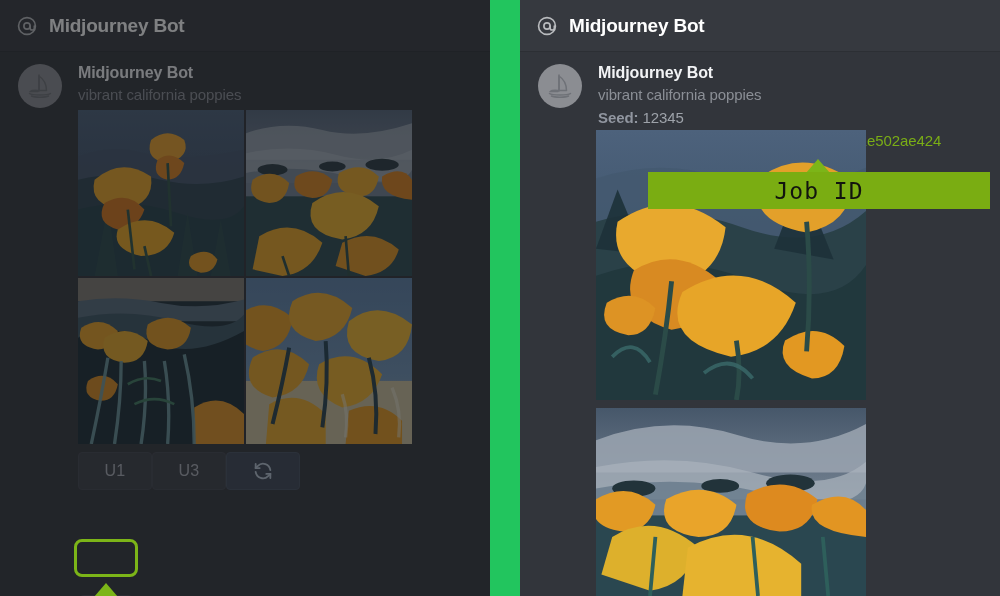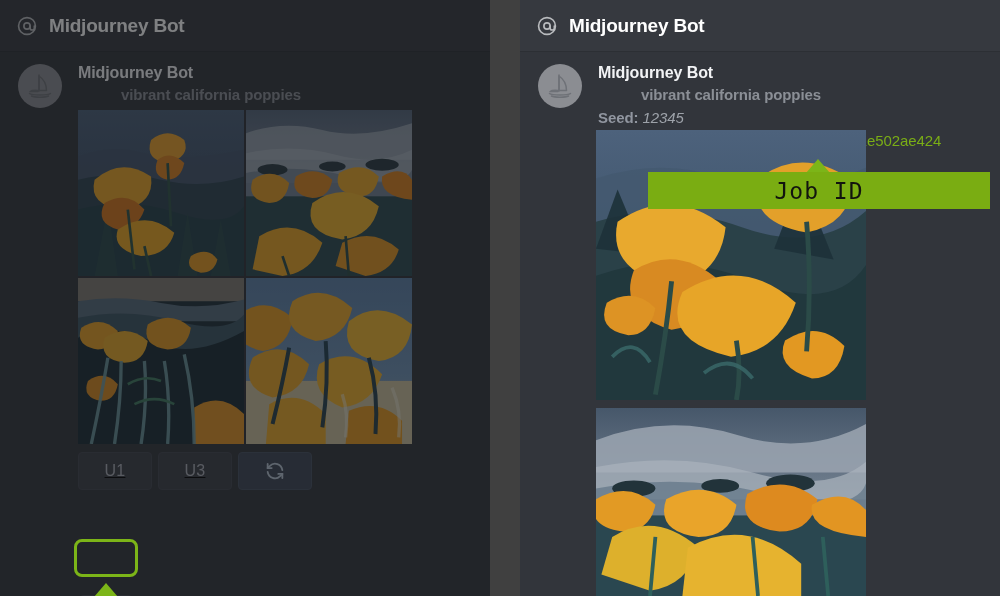--- a/index.html
+++ b/index.html
@@ -5,21 +5,21 @@
   * { box-sizing: border-box; margin: 0; padding: 0; }
   html, body {
     width: 1000px; height: 596px;
     background: #ffffff;
     font-family: "Liberation Sans", sans-serif;
     overflow: hidden;
   }
   .stage {
     position: relative;
     width: 988px; height: 596px;
-    background: #404040;
+    background: #22c55e;
   }
 
   
   .panel {
     position: absolute;
     top: 0;
     height: 596px;
     background: #32353b;
     overflow: hidden;
   }
@@ -67,54 +67,53 @@
   .author {
     color: #f2f3f5;
     font-size: 16px;
     font-weight: bold;
     letter-spacing: -0.1px;
     line-height: 21px;
   }
   .prompt {
     color: #8b8f96;
     font-size: 15px;
-    font-weight: bold;
+    font-weight: normal;
     line-height: 23px;
     letter-spacing: -0.1px;
-    margin-left: 43px;
   }
   .meta-line {
     font-size: 15px;
     line-height: 23px;
     color: #8b8f96;
     letter-spacing: -0.1px;
     white-space: nowrap;
   }
   .meta-key { font-weight: bold; color: #9196a0; }
   .meta-key-strong { font-weight: bold; color: #e8eaed; }
-  .meta-val { color: #9da2a9; font-style: italic; }
+  .meta-val { color: #9da2a9; }
   .jobid-value { color: #7aad16; font-weight: normal; }
 
   
   .grid {
     position: absolute;
     left: 78px; top: 58px;
     width: 334px; height: 334px;
     display: grid;
     grid-template-columns: 1fr 1fr;
     grid-template-rows: 1fr 1fr;
     gap: 2px;
     background: #2f3238;
   }
   .cell { position: relative; overflow: hidden; }
   .cell svg { display: block; width: 100%; height: 100%; }
 
   
   .btn-rows { position: absolute; left: 78px; top: 400px; }
-  .btn-row { display: flex; gap: 6px; margin-bottom: 8px; text-decoration: underline; }
+  .btn-row { display: flex; gap: 0; margin-bottom: 8px; }
   .mjbtn {
     width: 74px; height: 38px;
     background: #3a3e46;
     border: 1px solid #42464e;
     border-radius: 4px;
     display: flex; align-items: center; justify-content: center;
     color: #a9adb5;
     font-size: 16px;
     letter-spacing: 0.2px;
   }

